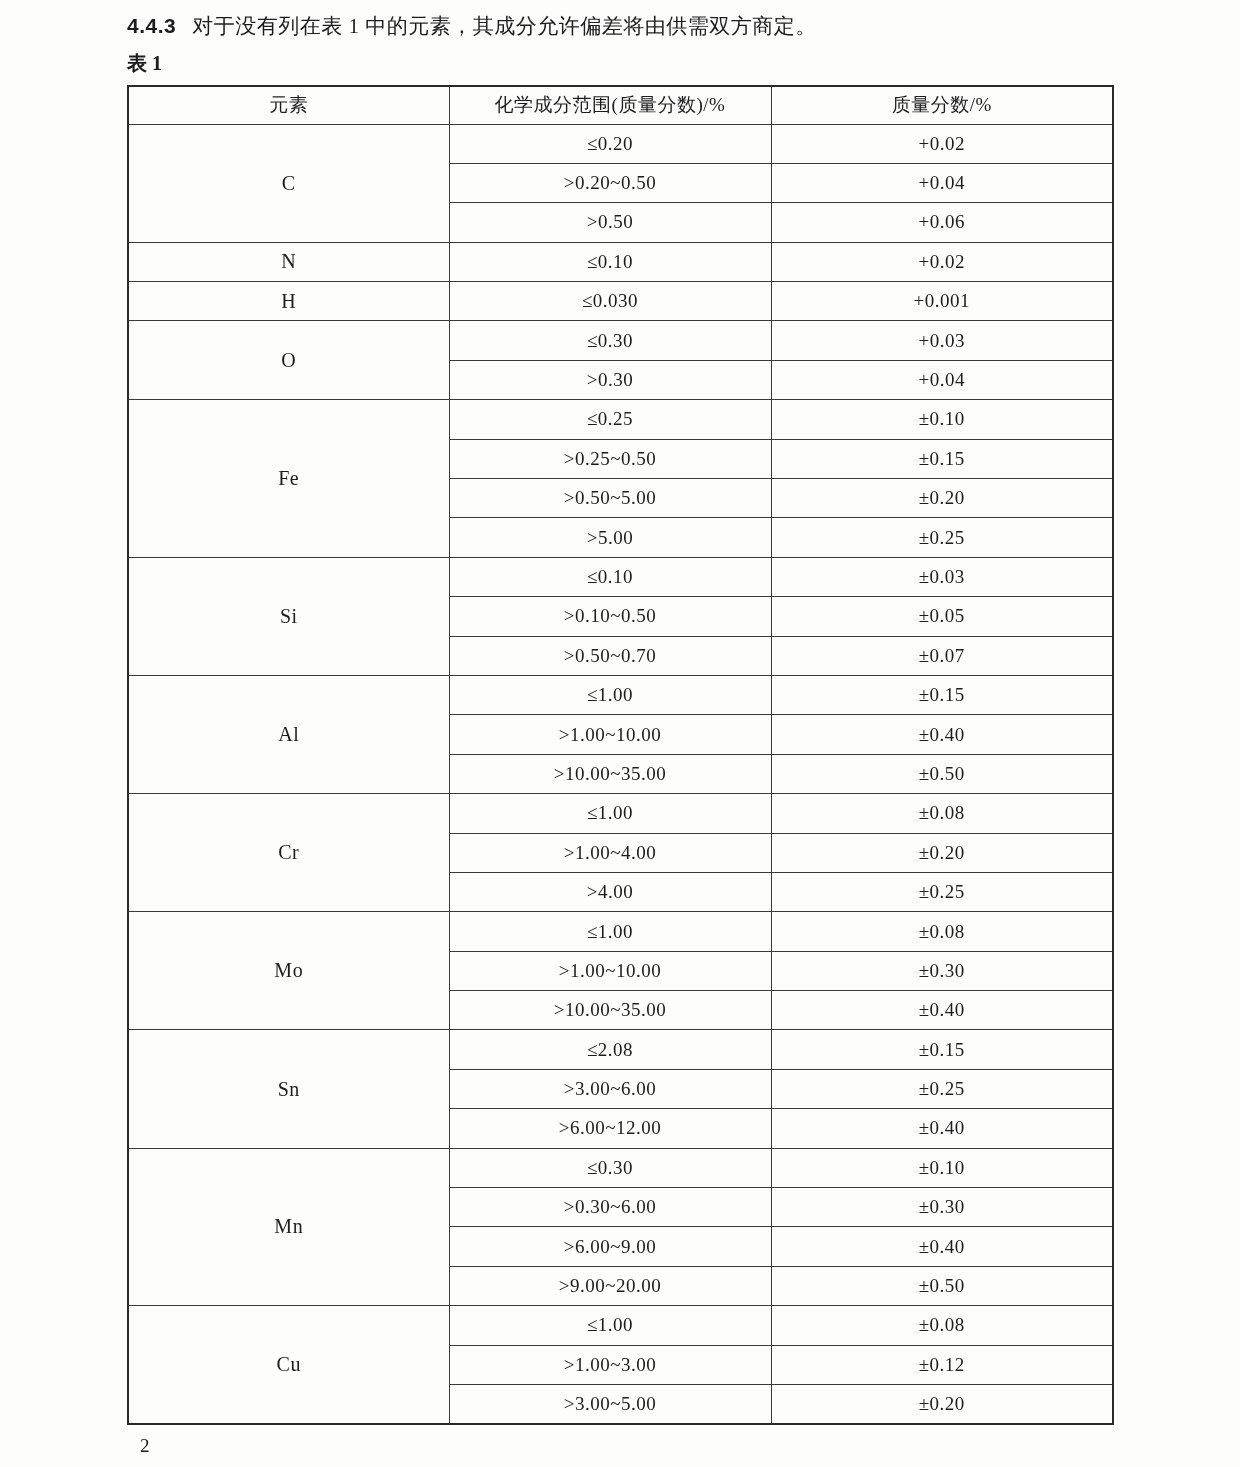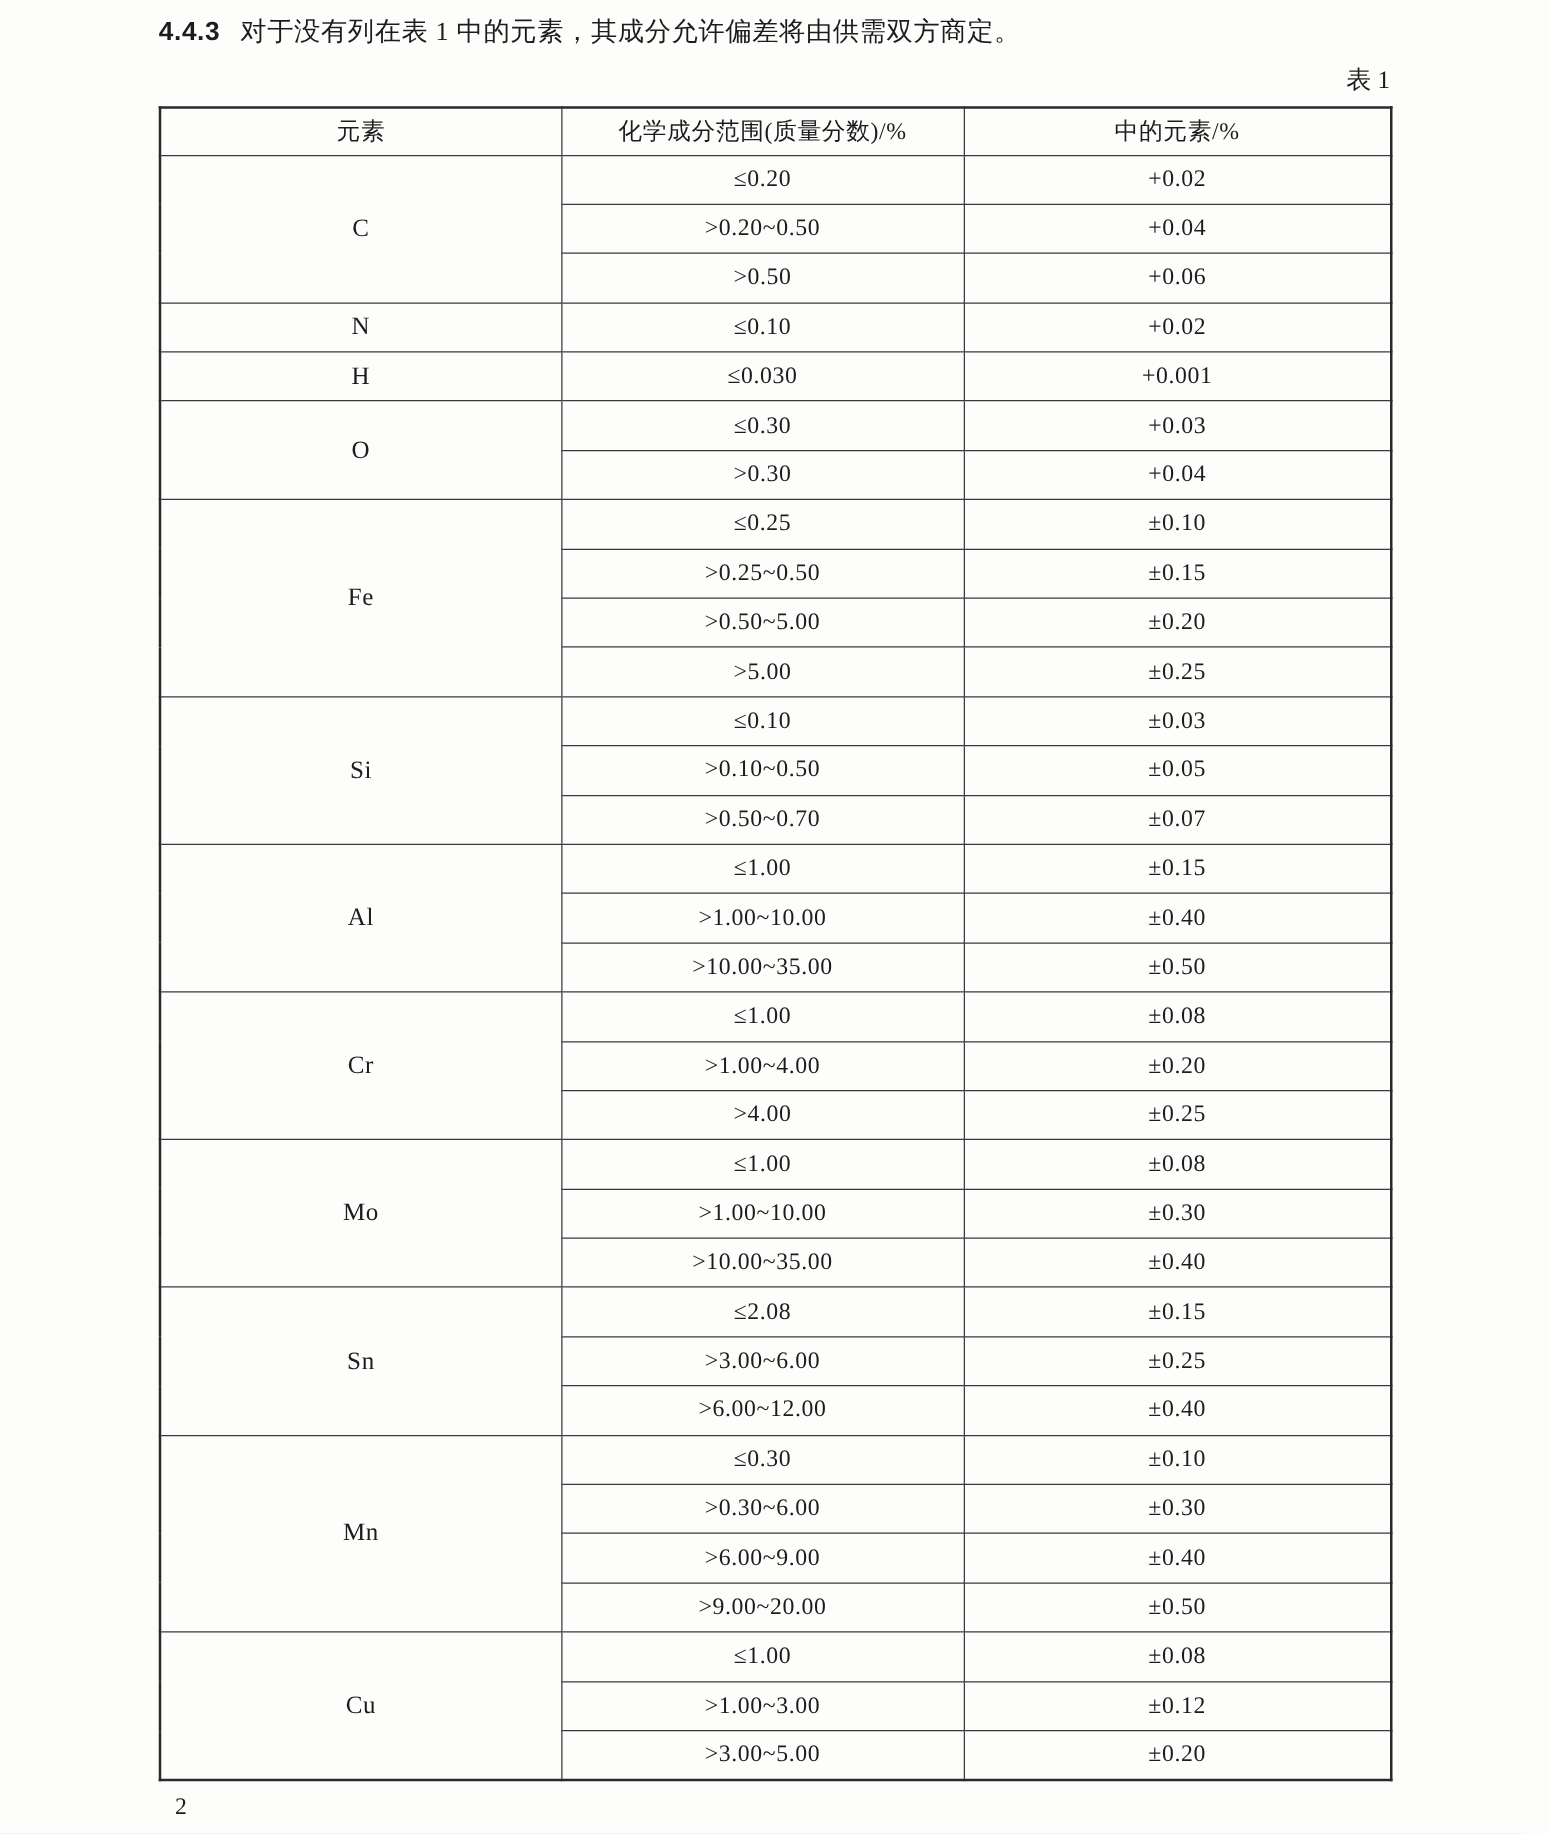--- a/index.html
+++ b/index.html
@@ -29,23 +29,23 @@
   .section-num {
     font-weight: 700;
     margin-right: 16px;
     font-family: "Liberation Sans", "DejaVu Sans", sans-serif;
   }
   .table-caption {
     position: absolute;
     left: 127px;
     top: 50px;
     width: 985px;
-    text-align: right;
+    text-align: left;
     font-size: 20px;
-    font-weight: 400;
+    font-weight: 700;
   }
   table.tol-table {
     position: absolute;
     left: 127px;
     top: 85px;
     width: 985px;
     height: 1340px;
     border-collapse: collapse;
     table-layout: fixed;
     font-size: 19px;
@@ -98,21 +98,21 @@
   <table class="tol-table">
     <colgroup>
       <col style="width:321px">
       <col style="width:322px">
       <col style="width:342px">
     </colgroup>
     <thead>
       <tr>
         <th>元素</th>
         <th>化学成分范围(质量分数)/%</th>
-        <th>中的元素/%</th>
+        <th>质量分数/%</th>
       </tr>
     </thead>
     <tbody id="table-body">
         <tr>
           <td rowspan="3" class="el-cell">C</td>
           <td>≤0.20</td>
           <td>+0.02</td>
         </tr>
         <tr>
           <td>&gt;0.20~0.50</td>

